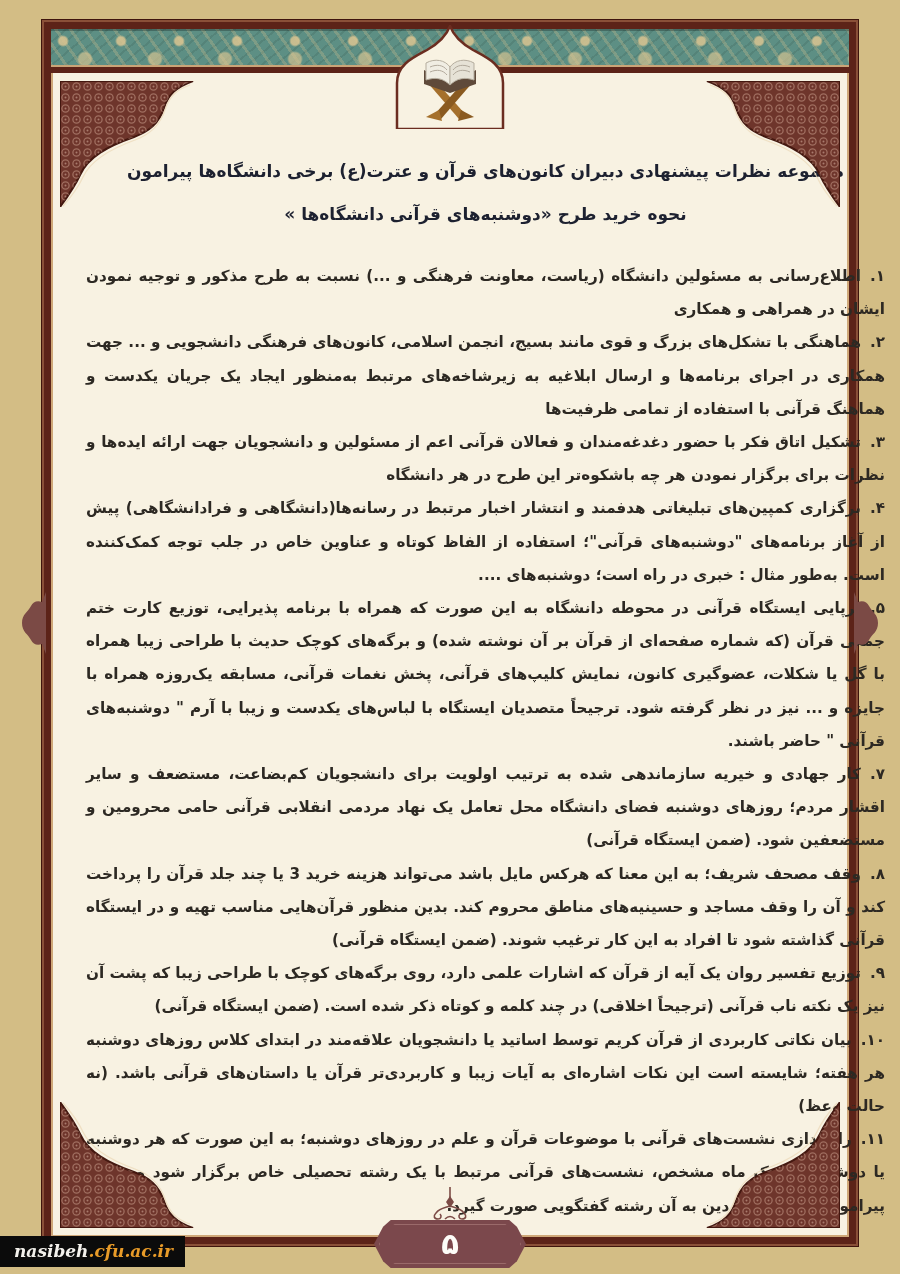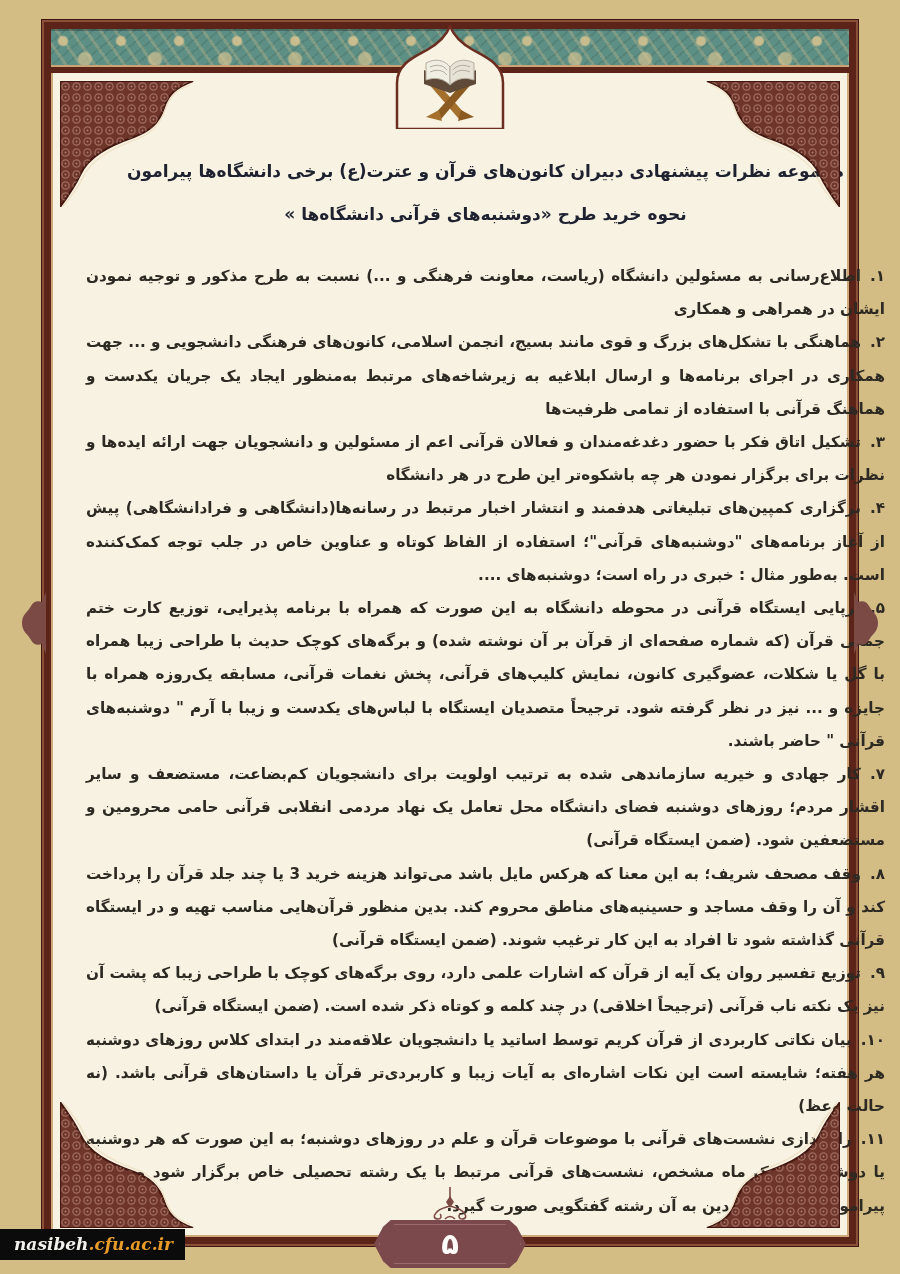--- a/index.html
+++ b/index.html
@@ -66,21 +66,21 @@
     display:flex;align-items:center;justify-content:center;
   }
   .badge-inner{
     width:142px;height:40px;border:1px solid #9a6a6a;border-radius:6px;
     clip-path:polygon(0 50%,6% 14%,11% 0,89% 0,94% 14%,100% 50%,94% 86%,89% 100%,11% 100%,6% 86%);
     display:flex;align-items:center;justify-content:center;box-sizing:border-box;
   }
   .page-num{color:#fdfcf8;font-size:29px;font-weight:bold;line-height:1;}
   
   .watermark{
-    position:absolute;left:0;bottom:14px;z-index:6;
+    position:absolute;left:0;bottom:7px;z-index:6;
     background:#0b0b0b;padding:5px 12px 6px 14px;
     font-family:"DejaVu Serif",serif;font-style:italic;font-weight:bold;font-size:17px;
     direction:ltr;white-space:nowrap;
   }
   .wm-white{color:#f3f1ec;}
   .wm-orange{color:#e89b28;}
 </style>
 </head>
 <body>
 

